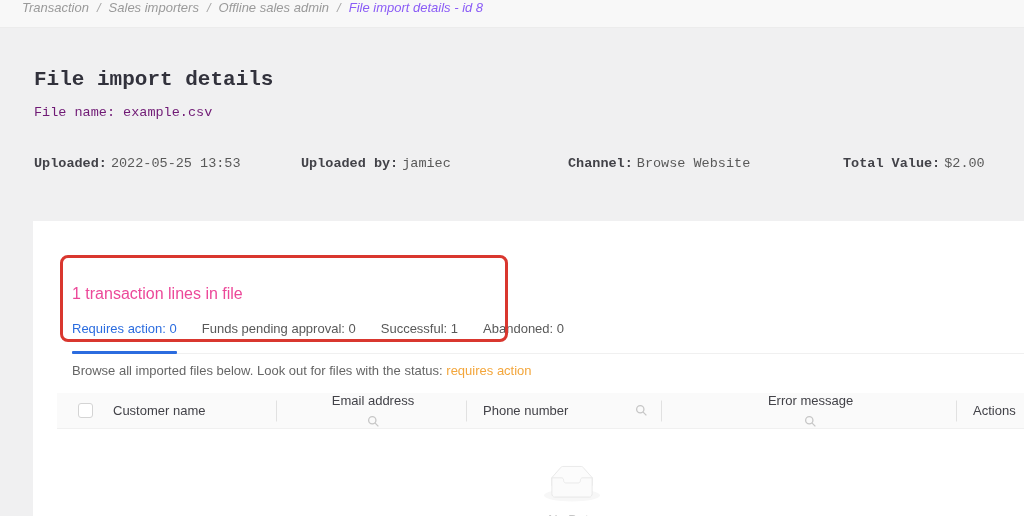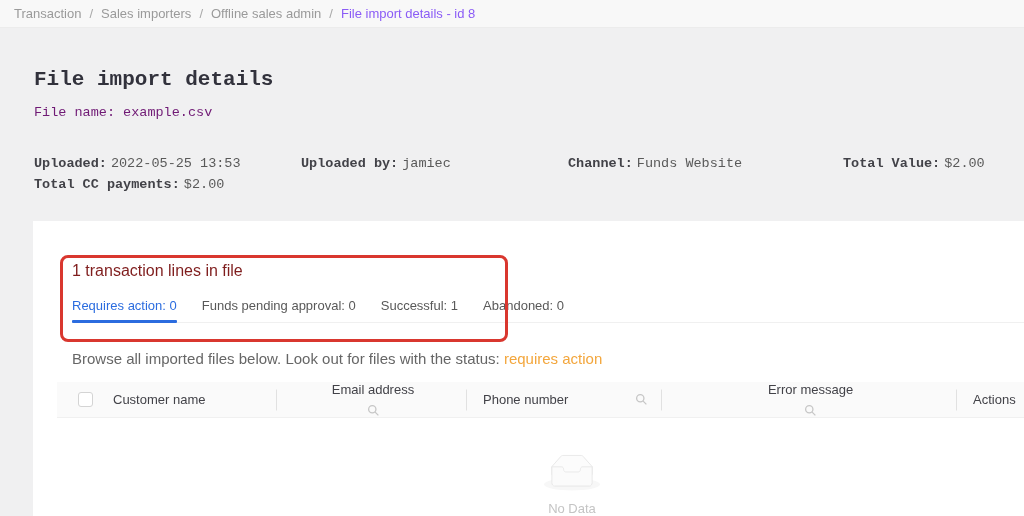--- a/index.html
+++ b/index.html
@@ -7,22 +7,22 @@
   body { font-family: "Liberation Sans", sans-serif; background: #e8e8e9; }
 
   .screen {
     position: relative; width: 1024px; height: 516px;
     background: #f0f0f1; overflow: hidden;
   }
 
   
   .topbar {
     height: 28px; background: #f8f8f8; border-bottom: 1px solid #ececec;
-    display: flex; align-items: center; padding-left: 14px;
-    font-size: 13px; color: #9a9a9a; white-space: nowrap;
+    display: flex; padding-left: 22px;
+    font-size: 13px; color: #9a9a9a; white-space: nowrap; font-style: italic;
   }
   .crumb { color: #9a9a9a; cursor: pointer; }
   .crumb.current { color: #8b5cf6; cursor: default; }
   .crumb-sep { margin: 0 8px; color: #a8a8a8; }
 
   
   .page-head { padding: 40px 0 0 34px; font-family: Liberation Mono, monospace; }
   .page-title { margin: 0; font-size: 21px; font-weight: 600; color: #32323c; }
   .filename { margin-top: 14px; font-size: 13.5px; color: #701a75; }
 
@@ -32,37 +32,37 @@
     row-gap: 6px; font-size: 13.5px; color: #595959;
   }
   .meta-item b { color: #424248; font-weight: 700; margin-right: 4px; }
 
   
   .card {
     position: absolute; left: 33px; top: 221px; right: 0; bottom: 0;
     background: #ffffff;
   }
   .section-title {
-    padding: 41px 0 0 39px; font-size: 16px; font-weight: 500; color: #7f1d1d;
+    padding: 64px 0 0 39px; font-size: 16px; font-weight: 500; color: #ec4899;
   }
   .tabs-row {
     display: flex; gap: 25px; margin: 18px 0 0 39px;
     border-bottom: 1px solid #f0f0f0;
   }
   .tab {
-    font-size: 13px; color: #595959; padding-bottom: 9px;
+    font-size: 13px; color: #595959; padding-bottom: 17px;
     position: relative; cursor: pointer; white-space: nowrap;
   }
   .tab.active { color: var(--accent, #2b6cdf); }
   .tab.active::after {
     content: ""; position: absolute; left: 0; right: 0; bottom: -1px;
     height: 3px; background: var(--accent, #2b6cdf); border-radius: 1px;
   }
 
-  .browse { margin: 27px 0 0 39px; font-size: 15px; color: #666; }
+  .browse { margin: 9px 0 0 39px; font-size: 13px; color: #666; }
   .browse a { color: var(--orange, #f3a63c); text-decoration: none; cursor: pointer; }
 
   
   .table-wrap { margin: 15px 0 0 24px; width: 1030px; }
   .thead {
     display: flex; align-items: stretch; height: 36px;
     background: #fafafa; border-bottom: 1px solid #f0f0f0;
     font-size: 13px; color: #424248;
   }
   .th {
@@ -117,27 +117,24 @@
     <div class="filename">File name: example.csv</div>
 
     <div class="meta-grid">
       <div class="meta-item">
         <b>Uploaded:</b><span>2022-05-25 13:53</span>
       </div>
       <div class="meta-item">
         <b>Uploaded by:</b><span>jamiec</span>
       </div>
       <div class="meta-item">
-        <b>Channel:</b><span>Funds Website</span>
+        <b>Channel:</b><span>Browse Website</span>
       </div>
       <div class="meta-item">
         <b>Total Value:</b><span>$2.00</span>
-      </div>
-      <div class="meta-item">
-        <b>Total CC payments:</b><span>$2.00</span>
       </div>
     </div>
   </div>
 
   <div class="card">
     <div class="section-title">1 transaction lines in file</div>
 
     <div class="tabs-row">
       <div class="tab active">Requires action: 0</div>
       <div class="tab">Funds pending approval: 0</div>

